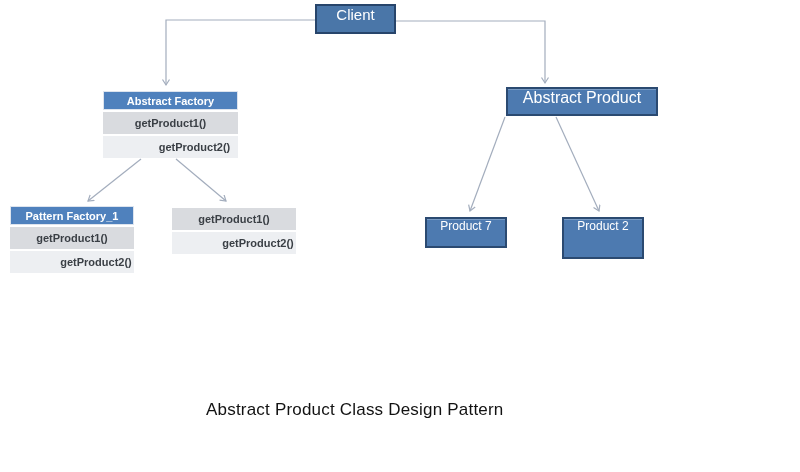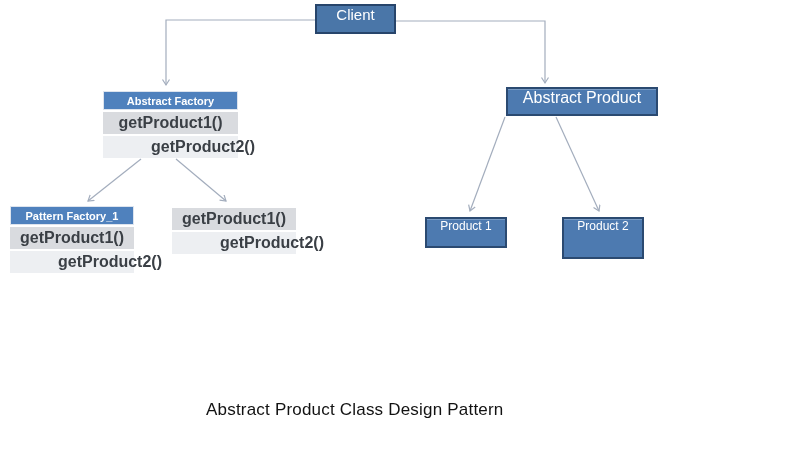--- a/index.html
+++ b/index.html
@@ -77,21 +77,21 @@
     font-weight: bold;
     text-align: center;
     white-space: nowrap;
   }
   .uml-row {
     box-sizing: border-box;
     height: 22px;
     line-height: 22px;
     margin-top: 2px;
     color: var(--method-text, #3a3f45);
-    font-size: 16px;
+    font-size: 11px;
     font-weight: bold;
     text-align: center;
     white-space: nowrap;
   }
   .uml-row.odd  { background: var(--row-odd-fill, #d9dbdf); }
   .uml-row.even { background: var(--row-even-fill, #edeff2); padding-left: 48px; }
 
   .abstract-factory-table { left: 103px; top: 91px; width: 135px; }
   .concrete-factory1-table { left: 10px;  top: 206px; width: 124px; }
   .concrete-factory2-table { left: 172px; top: 206px; width: 124px; }
@@ -145,21 +145,21 @@
   <div class="uml-table concrete-factory2-table">
     <div class="uml-row odd">getProduct1()</div>
     <div class="uml-row even">getProduct2()</div>
   </div>
 
   <div class="node simple-node abstract-product-node">
     <span>Abstract Product</span>
   </div>
 
   <div class="node simple-node product1-node">
-    <span>Product 1</span>
+    <span>Product 7</span>
   </div>
 
   <div class="node simple-node product2-node">
     <span>Product 2</span>
   </div>
 
   <div class="caption">Abstract Product Class Design Pattern</div>
 
 </div>
 

